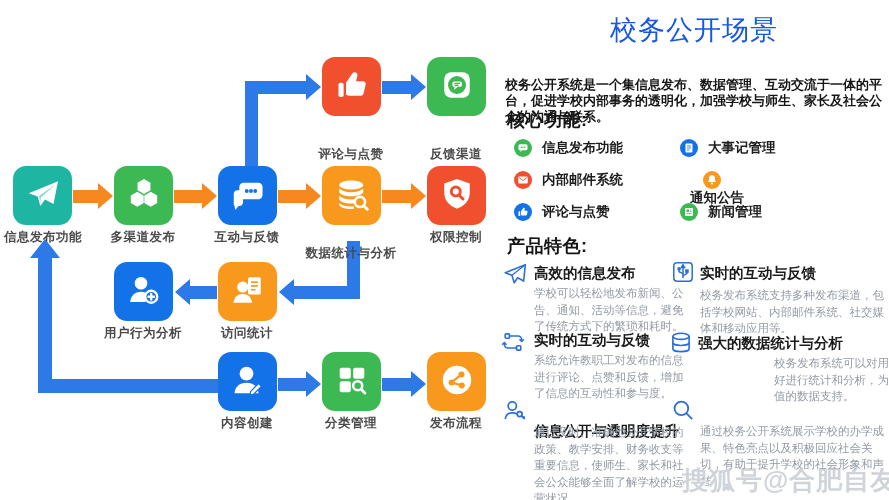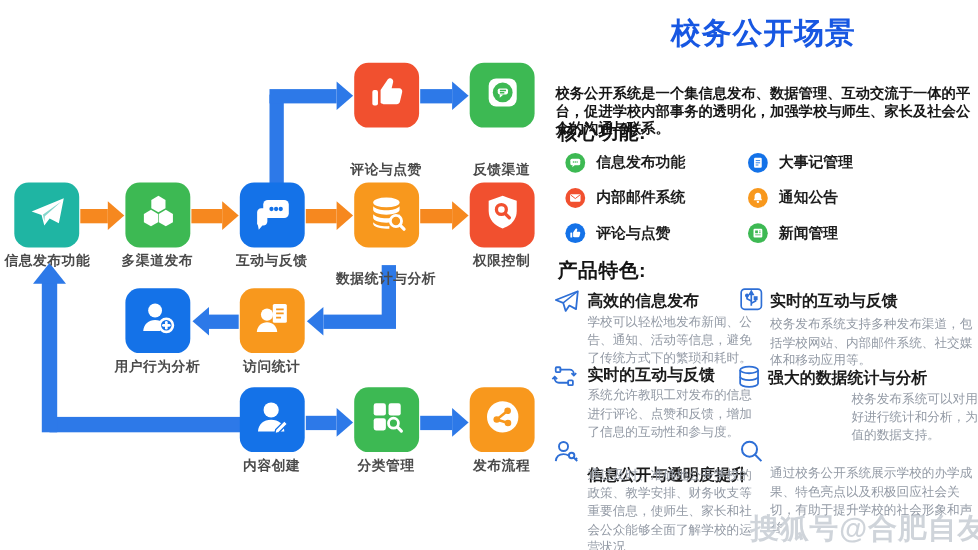--- a/index.html
+++ b/index.html
@@ -23,21 +23,21 @@
   .ar.o .sh { background:#f6881f; }
   .ar.b .sh { background:#2d79e8; }
   .ar.right.o .hd { border-left:15px solid #f6881f; }
   .ar.right.b .hd { border-left:15px solid #2d79e8; }
   .ar.left.b  .hd { border-right:15px solid #2d79e8; }
   .vbar { position:absolute; background:#2d79e8; }
   .hbar { position:absolute; background:#2d79e8; }
   .uphead { position:absolute; width:0; height:0; border-left:15px solid transparent; border-right:15px solid transparent; border-bottom:19px solid #2d79e8; }
 
   
-  .title { position:absolute; left:505px; top:12px; width:378px; text-align:center; font-size:27px; font-weight:700; color:#1757e2; letter-spacing:1px; }
+  .title { position:absolute; left:505px; top:12px; width:378px; text-align:center; font-size:27px; font-weight:400; color:#1757e2; letter-spacing:1px; }
   .desc  { position:absolute; left:505px; top:51px; width:382px; font-size:13px; font-weight:700; color:#161616; line-height:16px;margin-top:26px; }
   .sect-heading { position:absolute; font-size:18px; font-weight:700; color:#141414; letter-spacing:.5px; }
   .core-item { position:absolute; display:flex; align-items:center; }
   .cicon { width:18px; height:18px; border-radius:50%; display:flex; align-items:center; justify-content:center; flex:0 0 18px; }
   .core-item span.clabel { margin-left:10px; font-size:13.5px; font-weight:700; color:#1d1d1d; }
 
   .ficon { position:absolute; width:26px; height:26px; }
   .ftitle { position:absolute; font-size:14.5px; font-weight:700; color:#1b1b1b; }
   .fdesc { position:absolute; font-size:11.5px; color:#939aa5; line-height:16.5px; }
   .fdesc.l { width:154px; }
@@ -255,21 +255,21 @@
     <span class="cicon" style="background:#1472e8;">
         <svg width="12" height="12" viewBox="0 0 24 24">
           <rect x="5" y="3" width="14" height="18" rx="2" fill="#fff"></rect>
           <line x1="8" y1="8" x2="16" y2="8" stroke="#1472e8" stroke-width="1.6"></line>
           <line x1="8" y1="12" x2="16" y2="12" stroke="#1472e8" stroke-width="1.6"></line>
           <line x1="8" y1="16" x2="13" y2="16" stroke="#1472e8" stroke-width="1.6"></line>
         </svg>
       </span>
     <span class="clabel">大事记管理</span>
   </div>
-  <div class="core-item" style="left:680px;top:171px;">
+  <div class="core-item" style="left:680px;top:171px;flex-direction:column;">
     <span class="cicon" style="background:#f8981d;">
         <svg width="12" height="12" viewBox="0 0 24 24">
           <path fill="#fff" d="M12 2.5c-3.5 0-6 2.6-6 6v4.2L4.2 16h15.6L18 12.7V8.5c0-3.4-2.5-6-6-6z"></path>
           <circle cx="12" cy="19" r="2.2" fill="#fff"></circle>
         </svg>
       </span>
     <span class="clabel">通知公告</span>
   </div>
   <div class="core-item" style="left:680px;top:203px;">
     <span class="cicon" style="background:#3db953;">

